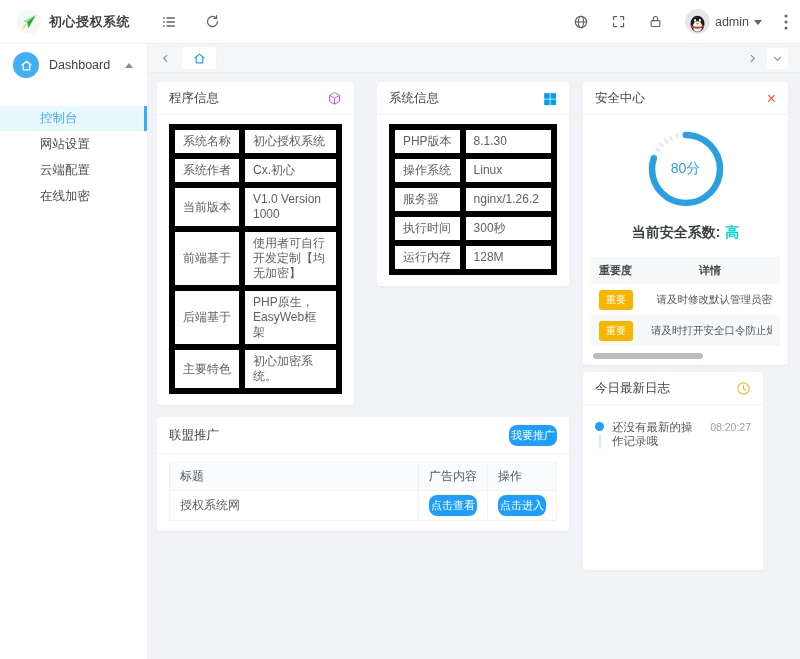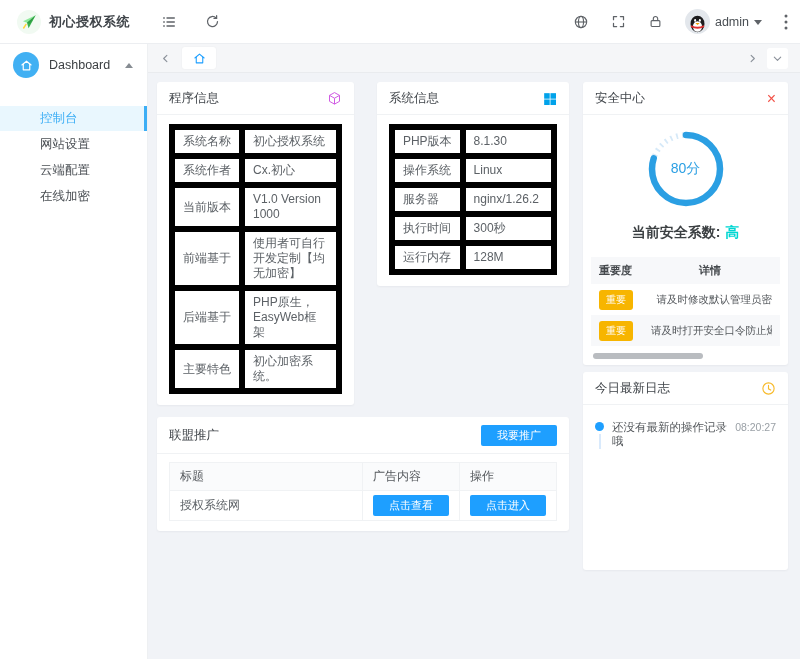--- a/index.html
+++ b/index.html
@@ -50,21 +50,21 @@
   .left-col { width:412px; flex:0 0 412px; }
   .info-row { display:flex; gap:23px; align-items:flex-start; }
   .card-program { width:205px; min-height:196px; }
   .card-system  { width:200px; min-height:181px; }
   .card-body { padding:9px 12px 11px; }
   .info-table { width:100%; border-collapse:collapse; font-size:12px; color:#5c6166; }
   .info-table td { border:6px solid #000000; padding:4px 8px; line-height:15px; }
   .info-table td.lbl { width:41%; white-space:nowrap; }
   
   .card-promo { margin-top:12px; width:412px; min-height:84px; }
-  .btn-blue { background:#1e9fff; color:#fff; border:none; border-radius:2px; font-size:11px; padding:3px 16px; cursor:pointer; font-family:inherit; white-space:nowrap; }
+  .btn-blue { background:#1e9fff; color:#fff; border:none; border-radius:8px; font-size:11px; padding:3px 2px; cursor:pointer; font-family:inherit; white-space:nowrap; }
   .promo-table { width:100%; border-collapse:collapse; font-size:12px; color:#5c6166; }
   .promo-table th { background:#fafbfc; font-weight:normal; text-align:left; padding:5px 10px; border:1px solid #f0f2f4; color:#55595d; }
   .promo-table td { padding:4px 10px; border:1px solid #f0f2f4; }
   .col-title { width:66%; } .col-ad { width:17%; } .col-op { width:17%; }
   
   .right-col { width:205px; flex:0 0 205px; margin-left:14px; }
   .card-security { width:205px; min-height:264px; }
   .sec-body { padding:8px 8px 4px; }
   .ring-wrap { display:flex; justify-content:center; margin-top:4px; }
   .ring { position:relative; width:84px; height:84px; }
@@ -74,21 +74,21 @@
   .sec-thead { display:flex; background:#f7f8fa; padding:6px 8px; font-size:11px; font-weight:700; color:#44484c;gap:48px; }
   .sec-col-imp { width:52px; flex:0 0 52px; }
   .sec-row { display:flex; align-items:center; padding:5px 8px; overflow:hidden; }
   .sec-row.alt { background:#f7f8fa; }
   .badge { background:#f7b500; color:#fff; font-size:10px; padding:3px 7px; border-radius:3px; display:inline-block; cursor:pointer; }
   .badge-cell { width:52px; flex:0 0 52px; }
   .sec-detail { flex:1; min-width:0; white-space:nowrap; overflow:hidden; font-size:10.5px; color:#55595d; }
   .sec-detail.r { text-align:right; }
   .sec-scrollbar { height:6px; width:58%; background:#b9bcc0; border-radius:3px; margin:7px 0 2px 2px; cursor:pointer; }
   
-  .card-log { margin-top:7px; width:205px; min-height:198px; }
+  .card-log { margin-top:7px; width:180px; min-height:198px; }
   .log-body { padding:15px 12px; }
   .log-entry { display:flex; align-items:flex-start; gap:8px; }
   .log-dot-col { display:flex; flex-direction:column; align-items:center; margin-top:2px; flex:0 0 9px; }
   .log-dot { width:9px; height:9px; border-radius:50%; background:#1e9fff; }
   .log-tail { width:2px; height:15px; background:#d9eafc; margin-top:3px; }
   .log-text { flex:1; font-size:11.5px; color:#55595d; line-height:14px; }
   .log-time { font-size:10.5px; color:#9aa0a6; margin-top:1px; }
   .close-x { font-size:16px; line-height:12px; color:#f25248; cursor:pointer; font-weight:400; }
 </style>
 </head>

